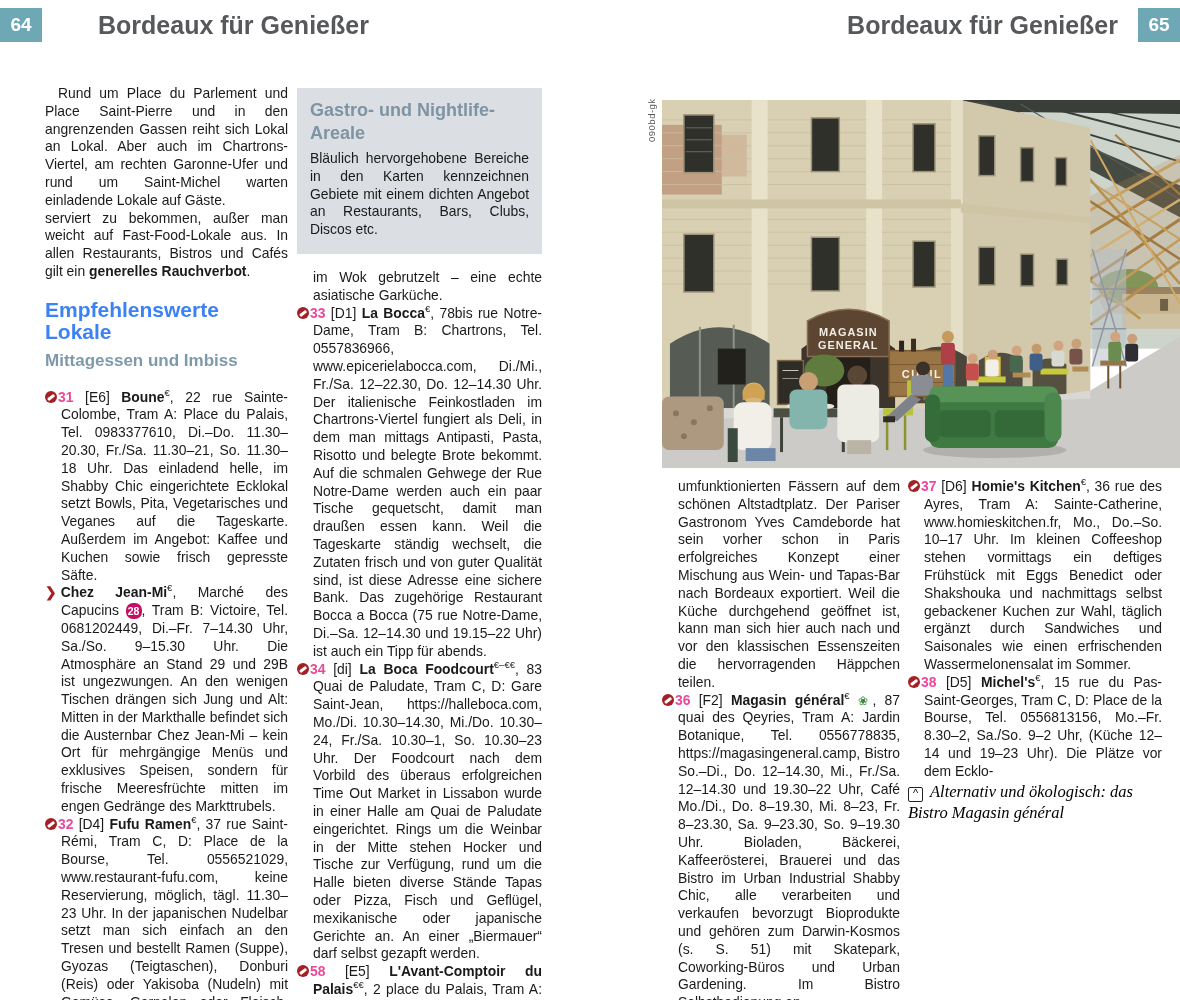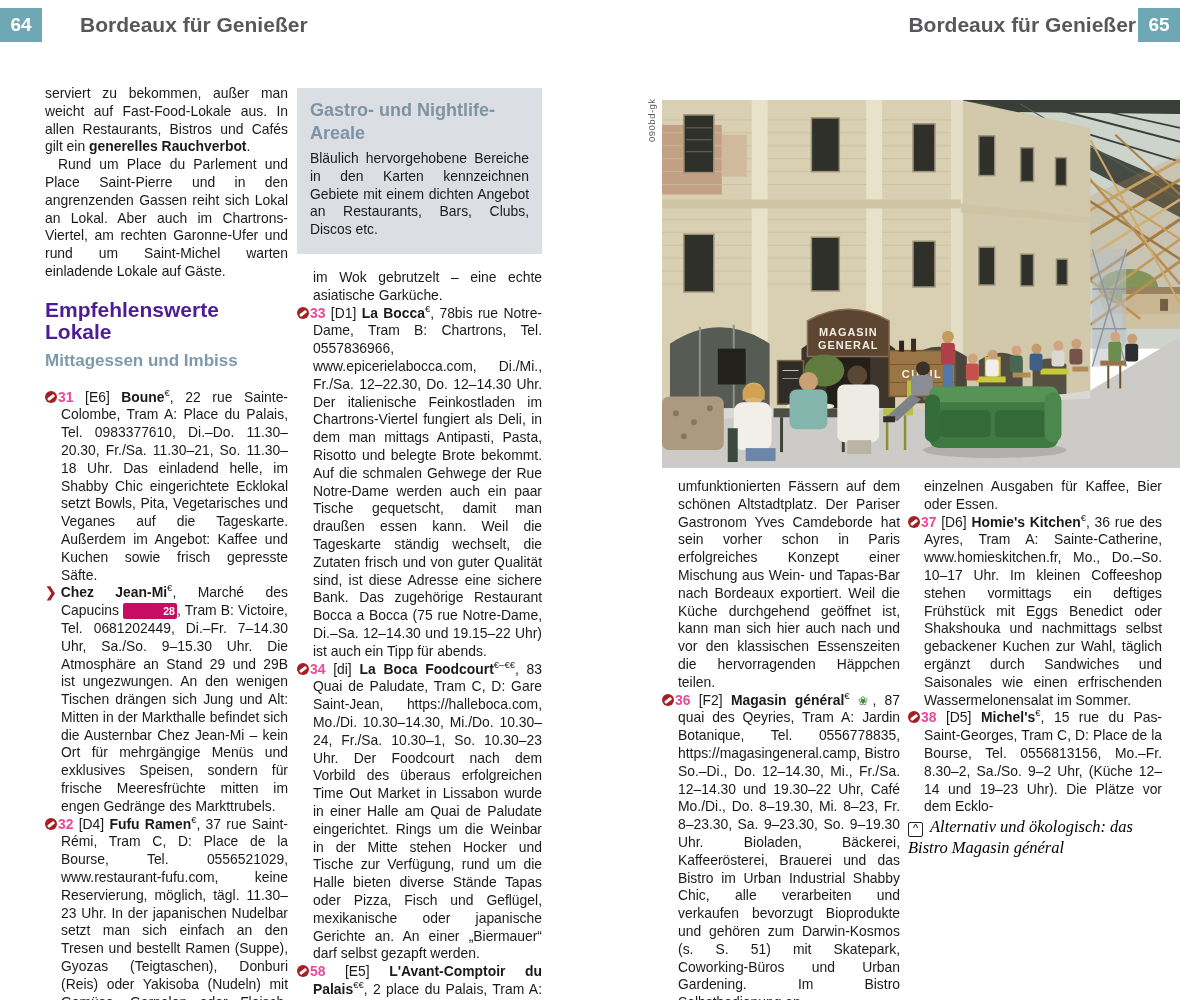--- a/index.html
+++ b/index.html
@@ -5,42 +5,42 @@
   html,body{margin:0;padding:0;background:#ffffff;}
   .page{position:relative;width:1180px;height:1000px;background:#fff;overflow:hidden;
         font-family:"Liberation Sans",sans-serif;color:#1a1a1a;}
 
   
   .runhead{position:absolute;top:8px;height:34px;display:flex;align-items:center;}
   .runhead-left{left:0;gap:36px;}
   .runhead-right{right:0;flex-direction:row-reverse;}
   .pagenum-box{width:42px;height:34px;background:#6ea8b4;color:#fff;font-weight:bold;
                font-size:19px;display:flex;align-items:center;justify-content:center;}
-  .runhead-title{font-size:21px;font-weight:bold;color:#57585b;margin:0 2px;}
+  .runhead-title{font-size:25px;font-weight:bold;color:#57585b;margin:0 20px;}
 
   
   .col{position:absolute;text-align:justify;font-size:13.9px;line-height:1.28;}
   .col p{margin:0;}
   p.para-indent{text-indent:13px;}
   p.cont{padding-left:16px;}
-  h2.section{color:#4c1d95;font-size:21px;line-height:1.05;margin:18px 0 9px;font-weight:bold;}
+  h2.section{color:#3b82f6;font-size:21px;line-height:1.05;margin:18px 0 9px;font-weight:bold;}
   h3.subsection{color:#7d9aab;font-size:17px;line-height:1.1;margin:0 0 18px;font-weight:bold;}
 
   .entry{margin:0;padding-left:16px;text-indent:-16px;}
   .num{color:#ec4899;font-weight:bold;}
   .chev{color:#a32024;font-weight:bold;margin-right:4px;}
   b.poi{font-weight:bold;}
   sup.price{font-size:9.5px;vertical-align:super;line-height:0;}
   .marker{display:inline-block;width:12px;height:12px;border-radius:50%;
           background:#a32024;position:relative;vertical-align:-1px;margin-right:1px;}
   .marker::after{content:"";position:absolute;left:2px;top:5px;width:8px;height:2.6px;
                  background:#fff;transform:rotate(-38deg);border-radius:1px;}
-  .badge{display:inline-block;min-width:16px;height:16px;border-radius:2px;background:#c60d63;
+  .badge{display:inline-block;min-width:16px;height:16px;border-radius:7px;background:#c60d63;
          color:#fff;font-size:10.5px;font-weight:bold;text-align:center;line-height:16px;
-         text-indent:0;vertical-align:0;padding-left:38px;}
+         text-indent:0;vertical-align:0;}
   .organic{color:#3a8a3a;font-size:12px;}
 
   
   .infobox{background:#dbdfe3;padding:11px 13px 15px;margin-bottom:15px;text-align:justify;}
   .infobox h3{color:#7e93a3;font-size:18px;margin:0 0 5px;font-weight:bold;text-align:left;}
 
   
   .photo{position:absolute;left:662px;top:100px;width:518px;height:368px;}
   .photo svg{display:block;width:100%;height:100%;}
   .photo-credit{position:absolute;left:646px;top:142px;transform:rotate(-90deg);
@@ -61,22 +61,22 @@
   <div class="runhead runhead-left">
     <div class="pagenum-box">64</div>
     <div class="runhead-title">Bordeaux für Genießer</div>
   </div>
   <div class="runhead runhead-right">
     <div class="pagenum-box">65</div>
     <div class="runhead-title">Bordeaux für Genießer</div>
   </div>
 
   <div class="col" style="left:45px;top:85px;width:243px;">
+    <p class="body-para para-indent">Rund um Place du Parlement und Place Saint-Pierre und in den angrenzenden Gassen reiht sich Lokal an Lokal. Aber auch im Chartrons-Viertel, am rechten Garonne-Ufer und rund um Saint-Michel warten einladende Lokale auf Gäste.</p>
     <p class="body-para"><span>serviert zu bekommen, außer man weicht auf Fast-Food-Lokale aus. In allen Restaurants, Bistros und Cafés gilt ein </span><b>generelles Rauchverbot</b><span>.</span></p>
-    <p class="body-para para-indent">Rund um Place du Parlement und Place Saint-Pierre und in den angrenzenden Gassen reiht sich Lokal an Lokal. Aber auch im Chartrons-Viertel, am rechten Garonne-Ufer und rund um Saint-Michel warten einladende Lokale auf Gäste.</p>
 
     <h2 class="section">Empfehlenswerte Lokale</h2>
     <h3 class="subsection">Mittagessen und Imbiss</h3>
 
     <p class="entry"><span class="marker"></span><span class="num">31</span><span> [E6] </span><b class="poi">Boune</b><sup class="price">€</sup><span>, 22 rue Sainte-Colombe, Tram A: Place du Palais, Tel. 0983377610, Di.–Do. 11.30–20.30, Fr./Sa. 11.30–21, So. 11.30–18 Uhr. Das einladend helle, im Shabby Chic eingerichtete Ecklokal setzt Bowls, Pita, Vegetarisches und Veganes auf die Tageskarte. Außerdem im Angebot: Kaffee und Kuchen sowie frisch gepresste Säfte.</span></p>
 
     <p class="entry"><span class="chev">❯</span><b class="poi">Chez Jean-Mi</b><sup class="price">€</sup><span>, Marché des Capucins </span><span class="badge">28</span><span>, Tram B: Victoire, Tel. 0681202449, Di.–Fr. 7–14.30 Uhr, Sa./So. 9–15.30 Uhr. Die Atmosphäre an Stand 29 und 29B ist ungezwungen. An den wenigen Tischen drängen sich Jung und Alt: Mitten in der Markthalle befindet sich die Austernbar Chez Jean-Mi – kein Ort für mehrgängige Menüs und exklusives Speisen, sondern für frische Meeresfrüchte mitten im engen Gedränge des Markttrubels.</span></p>
 
     <p class="entry"><span class="marker"></span><span class="num">32</span><span> [D4] </span><b class="poi">Fufu Ramen</b><sup class="price">€</sup><span>, 37 rue Saint-Rémi, Tram C, D: Place de la Bourse, Tel. 0556521029, www.restaurant-fufu.com, keine Reservierung, möglich, tägl. 11.30–23 Uhr. In der japanischen Nudelbar setzt man sich einfach an den Tresen und bestellt Ramen (Suppe), Gyozas (Teigtaschen), Donburi (Reis) oder Yakisoba (Nudeln) mit Gemüse, Garnelen oder Fleisch. Vieles wird frisch</span></p>
   </div>
@@ -311,21 +311,20 @@
     </svg>
   </div>
 
   <div class="col" style="left:662px;top:478px;width:238px;">
     <p class="cont">umfunktionierten Fässern auf dem schönen Altstadtplatz. Der Pariser Gastronom Yves Camdeborde hat sein vorher schon in Paris erfolgreiches Konzept einer Mischung aus Wein- und Tapas-Bar nach Bordeaux exportiert. Weil die Küche durchgehend geöffnet ist, kann man sich hier auch nach und vor den klassischen Essenszeiten die hervorragenden Häppchen teilen.</p>
 
     <p class="entry"><span class="marker"></span><span class="num">36</span><span> [F2] </span><b class="poi">Magasin général</b><sup class="price">€</sup> <span class="organic">❀</span><span>, 87 quai des Qeyries, Tram A: Jardin Botanique, Tel. 0556778835, https://magasingeneral.camp, Bistro So.–Di., Do. 12–14.30, Mi., Fr./Sa. 12–14.30 und 19.30–22 Uhr, Café Mo./Di., Do. 8–19.30, Mi. 8–23, Fr. 8–23.30, Sa. 9–23.30, So. 9–19.30 Uhr. Bioladen, Bäckerei, Kaffeerösterei, Brauerei und das Bistro im Urban Industrial Shabby Chic, alle verarbeiten und verkaufen bevorzugt Bioprodukte und gehören zum Darwin-Kosmos (s. S. 51) mit Skatepark, Coworking-Büros und Urban Gardening. Im Bistro Selbstbedienung an</span></p>
   </div>
 
   <div class="col" style="left:908px;top:478px;width:254px;">
-    <p class="cont">einzelnen Ausgaben für Kaffee, Bier oder Essen.</p>
 
     <p class="entry"><span class="marker"></span><span class="num">37</span><span> [D6] </span><b class="poi">Homie's Kitchen</b><sup class="price">€</sup><span>, 36 rue des Ayres, Tram A: Sainte-Catherine, www.homieskitchen.fr, Mo., Do.–So. 10–17 Uhr. Im kleinen Coffeeshop stehen vormittags ein deftiges Frühstück mit Eggs Benedict oder Shakshouka und nachmittags selbst gebackener Kuchen zur Wahl, täglich ergänzt durch Sandwiches und Saisonales wie einen erfrischenden Wassermelonensalat im Sommer.</span></p>
 
     <p class="entry"><span class="marker"></span><span class="num">38</span><span> [D5] </span><b class="poi">Michel's</b><sup class="price">€</sup><span>, 15 rue du Pas-Saint-Georges, Tram C, D: Place de la Bourse, Tel. 0556813156, Mo.–Fr. 8.30–2, Sa./So. 9–2 Uhr, (Küche 12–14 und 19–23 Uhr). Die Plätze vor dem Ecklo-</span></p>
 
     <p class="caption"><span class="caption-icon">^</span><span>Alternativ und ökologisch: das Bistro Magasin général</span></p>
   </div>
 
 </div>
 

